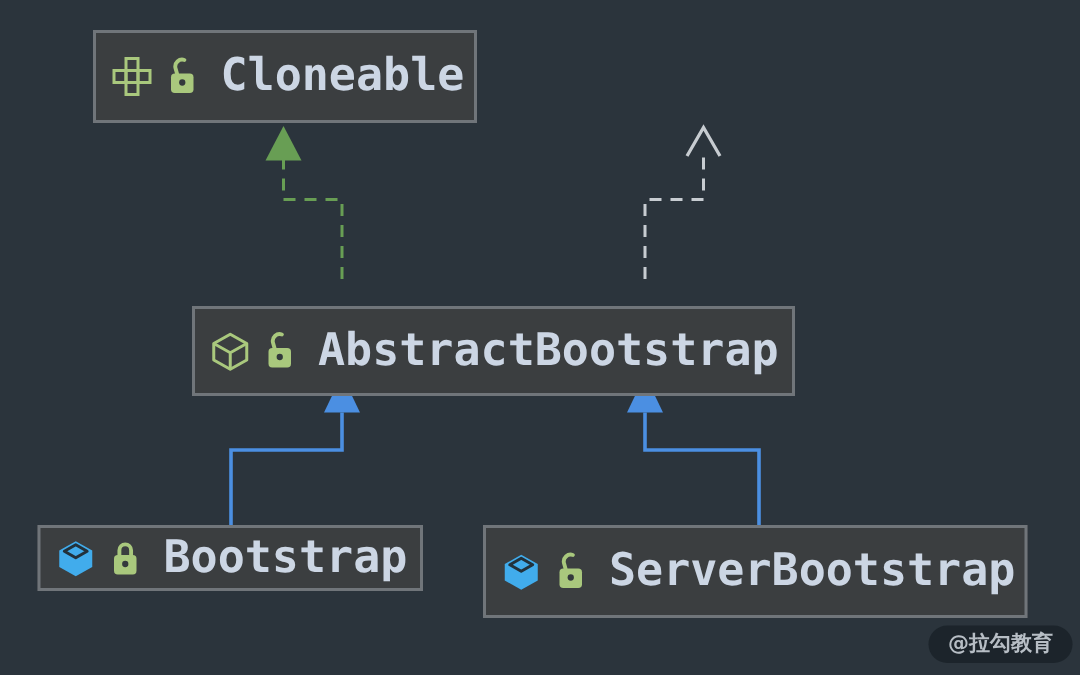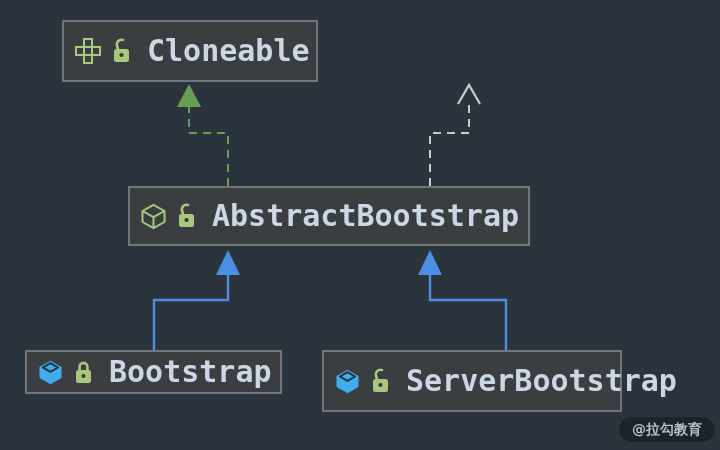--- a/index.html
+++ b/index.html
@@ -96,21 +96,21 @@
       <svg width="19" height="26" viewBox="0 0 19 26">
         <path d="M6 11 V7.4 A4.6 4.6 0 0 1 13.2 3.7" transform="rotate(-16 6 11)" fill="none" stroke="currentColor" stroke-width="2.6" stroke-linecap="round"></path>
         <rect x="2" y="11" width="15" height="13" rx="2.5" fill="currentColor"></rect>
         <circle cx="9.5" cy="17" r="2.1" fill="var(--icon-hole)"></circle>
       </svg>
     </span>
     <span class="label">Cloneable</span>
   </div>
 
 
-  <div class="node" style="left:128px;top:186px;width:402px;height:60px;">
+  <div class="node" style="left:128px;top:204px;width:402px;height:60px;">
     <span class="glyph kind">
       <svg width="27" height="27" viewBox="0 0 26 27">
         <g fill="none" stroke="currentColor" stroke-width="2" stroke-linejoin="round">
           <path d="M13 1.8 L24 8 V19 L13 25.2 L2 19 V8 Z"></path>
           <path d="M2 8 L13 14.2 L24 8 M13 14.2 V25.2"></path>
         </g>
       </svg>
     </span>
     <span class="glyph lock">
       <svg width="19" height="26" viewBox="0 0 19 26">
@@ -132,21 +132,21 @@
     <span class="glyph lock">
       <svg width="19" height="26" viewBox="0 0 19 26">
         <path d="M5.6 11 V7.8 A3.9 3.9 0 0 1 13.4 7.8 V11" fill="none" stroke="currentColor" stroke-width="2.6" stroke-linecap="round"></path>
         <rect x="2" y="11" width="15" height="13" rx="2.5" fill="currentColor"></rect>
         <circle cx="9.5" cy="17" r="2.1" fill="var(--icon-hole)"></circle>
       </svg>
     </span>
     <span class="label">Bootstrap</span>
   </div>
 
-  <div class="node" style="left:322px;top:350px;width:300px;height:62px;">
+  <div class="node" style="left:322px;top:350px;width:363px;height:62px;">
     <span class="glyph kind">
       <svg width="27" height="27" viewBox="0 0 26 27">
         <path d="M13 1.8 L24 8 V19 L13 25.2 L2 19 V8 Z" fill="var(--blue-class-icon)"></path>
         <path d="M13 4.2 L20.6 8.5 L13 12.8 L5.4 8.5 Z" fill="none" stroke="#22313b" stroke-width="2" stroke-linejoin="round"></path>
       </svg>
     </span>
     <span class="glyph lock">
       <svg width="19" height="26" viewBox="0 0 19 26">
         <path d="M6 11 V7.4 A4.6 4.6 0 0 1 13.2 3.7" transform="rotate(-16 6 11)" fill="none" stroke="currentColor" stroke-width="2.6" stroke-linecap="round"></path>
         <rect x="2" y="11" width="15" height="13" rx="2.5" fill="currentColor"></rect>

